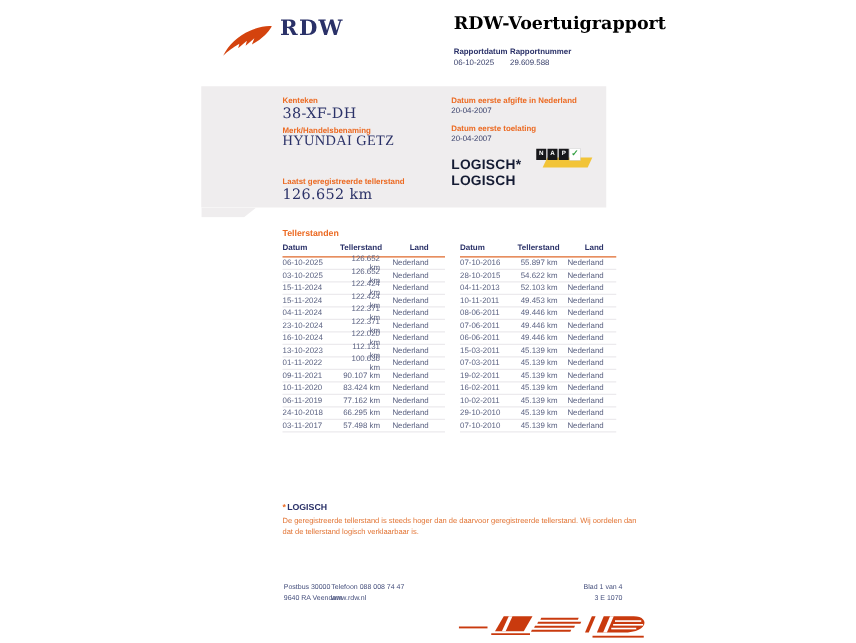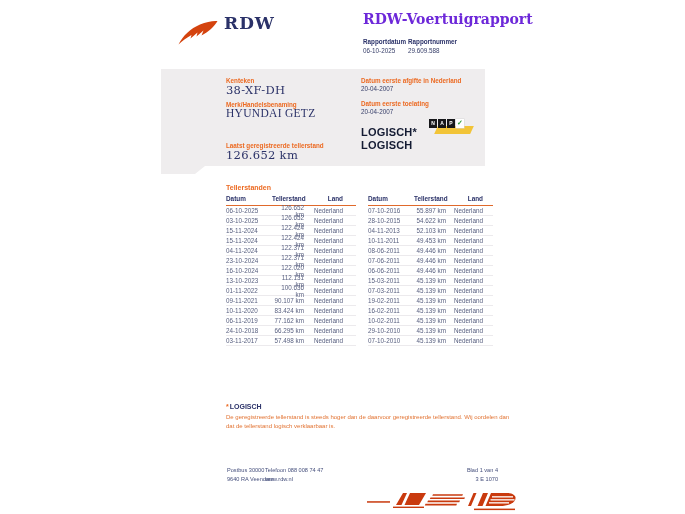--- a/index.html
+++ b/index.html
@@ -7,21 +7,21 @@
   .page {
     position:relative; width:570px; height:514px; background:#ffffff;
     font-family:"Liberation Sans", sans-serif; overflow:hidden;
   }
   .abs { position:absolute; }
 
   
   .logo-word { left:224px; top:13px; font-family:"DejaVu Serif", serif;
     font-weight:700; font-size:17px; letter-spacing:1px; color:#2A3168; }
   .doc-title { left:363px; top:11px; font-family:"DejaVu Serif", serif;
-    font-weight:700; font-size:14px; color:#6d28d9; }
+    font-weight:700; font-size:14px; color:#000000; }
   .meta-label { font-size:6.3px; font-weight:700; color:#2A3168; }
   .meta-value { font-size:6.3px; color:#39406B; }
 
   
   .card { left:161px; top:69px; width:324px; height:97px; background:#EFEDEE; }
   .card-tab { left:161px; top:166px; width:44px; height:8px; background:#EFEDEE;
     clip-path:polygon(0 0, 100% 0, calc(100% - 10px) 100%, 0 100%); }
   .fld-label { font-size:6.3px; font-weight:700; color:#EC6A22; }
   .fld-serif { font-family:"DejaVu Serif", serif; font-size:11.5px;
     color:#2B3268; letter-spacing:0.3px; }

